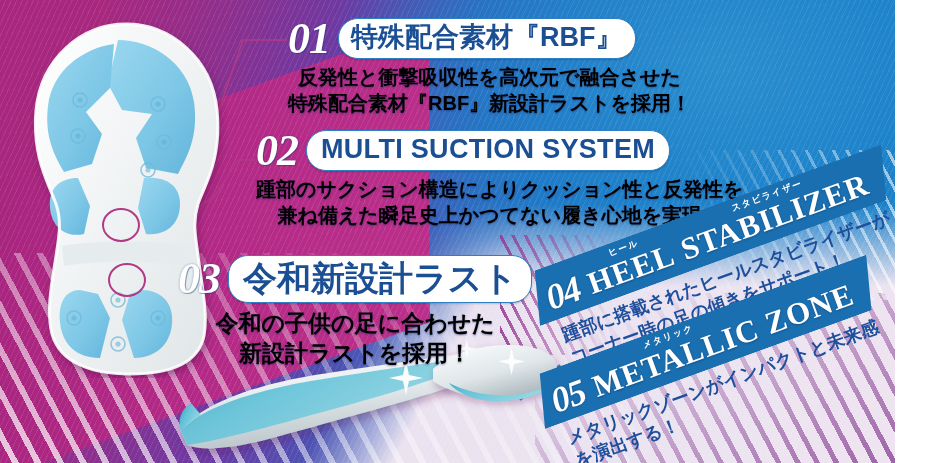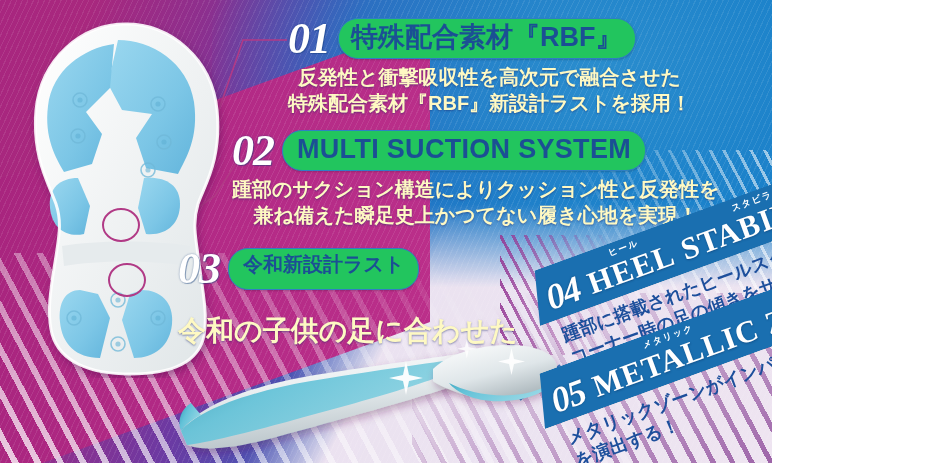--- a/index.html
+++ b/index.html
@@ -1,19 +1,19 @@
 <!DOCTYPE html>
 <html><head>
 <meta charset="utf-8">
 <style>
   html,body{margin:0;padding:0;background:#fff;}
   body{font-family:"Liberation Sans","DejaVu Sans",sans-serif;}
 
   #stage{
-    position:relative;width:772px;height:463px;overflow:hidden;
+    position:relative;width:895px;height:463px;overflow:hidden;
     background:#1b7fc4;
   }
 
   
   .bg-base{
     position:absolute;inset:0;
     background:
       linear-gradient(108deg,
         #a8267f 0%, #a8287e 10%, #8e2f8d 22%,
         #6b3aa3 34%, #4a55b4 45%, #2b6cc0 56%,
@@ -105,43 +105,43 @@
   
   .feature{position:absolute;}
   .feat-head{display:flex;align-items:center;gap:8px;white-space:nowrap;}
   .num{
     font-family:"Liberation Serif","DejaVu Serif",serif;
     font-style:italic;font-weight:700;color:#fff;line-height:.9;
     letter-spacing:-1px;
     text-shadow:0 0 2px rgba(20,60,120,.55), 1px 1px 0 rgba(20,60,120,.35);
   }
   .pill{
-    background:#22c55e;border:1.5px solid #2f7fc4;border-radius:20px;
+    background:#ffffff;border:1.5px solid #2f7fc4;border-radius:20px;
     color:#1b4f94;font-weight:700;line-height:1;white-space:nowrap;
     box-shadow:0 1px 2px rgba(0,0,0,.18);
   }
   .desc{
-    color:#fef9c3;font-weight:700;white-space:nowrap;
+    color:#000000;font-weight:700;white-space:nowrap;
     text-shadow:0 1px 2px rgba(30,40,110,.5);
   }
 
   #feature-01{left:288px;top:18px;}
   #feature-01 .num{font-size:44px;}
   #feature-01 .pill{font-size:27px;padding:5px 12px 7px;}
   #feature-01 .desc{font-size:20px;text-align:center;margin-top:5px;line-height:1.32;}
 
-  #feature-02{left:232px;top:130px;}
+  #feature-02{left:256px;top:130px;}
   #feature-02 .num{font-size:44px;}
   #feature-02 .pill{font-size:27px;padding:5px 14px 7px;letter-spacing:.3px;text-align:right;}
   #feature-02 .desc{font-size:20px;text-align:center;margin-top:5px;line-height:1.32;}
 
-  #feature-03{left:178px;top:248px;}
+  #feature-03{left:178px;top:255px;}
   #feature-03 .num{font-size:44px;}
-  #feature-03 .pill{font-size:20px;padding:5px 14px 15px;}
-  #feature-03 .desc{font-size:28px;text-align:center;margin-top:23px;line-height:1.32;}
+  #feature-03 .pill{font-size:34px;padding:5px 14px 7px;}
+  #feature-03 .desc{font-size:23px;text-align:center;margin-top:5px;line-height:1.32;}
 
   
   .banner-group{position:absolute;transform-origin:left center;}
   .banner{
     background:#1a6fb0;color:#fff;display:flex;align-items:flex-end;gap:10px;
     padding:5px 26px 7px 16px;white-space:nowrap;
     clip-path:polygon(14px 0, 100% 0, calc(100% - 14px) 100%, 0 100%);
     box-shadow:0 2px 4px rgba(0,0,0,.25);
   }
   .banner .num{font-size:36px;text-shadow:0 0 2px rgba(10,45,90,.6);}
@@ -333,20 +333,21 @@
     </div>
   </div>
 
   <div class="feature" id="feature-03">
     <div class="feat-head">
       <span class="num">03</span>
       <span class="pill">令和新設計ラスト</span>
     </div>
     <div class="desc">
       <div>令和の子供の足に合わせた</div>
+      <div>新設計ラストを採用！</div>
     </div>
   </div>
 
   <div class="banner-group" id="banner-04">
     <div class="banner">
       <span class="num">04</span>
       <span class="ruby-line">
         <span class="ruby-word">
           <span class="ruby-top">ヒール</span>
           <span class="ruby-base">HEEL</span>

